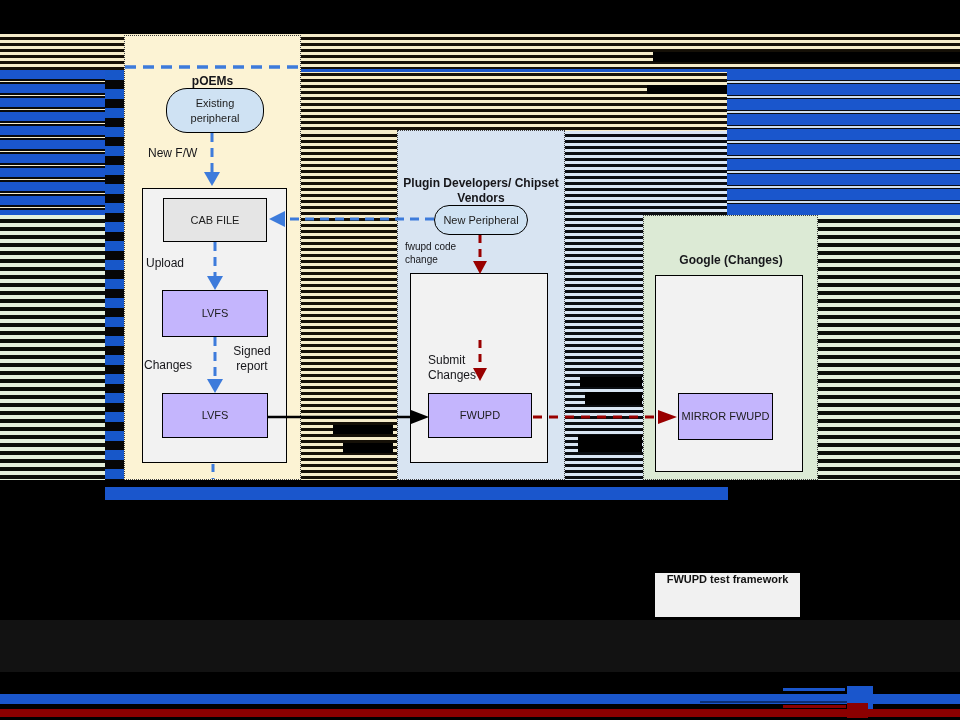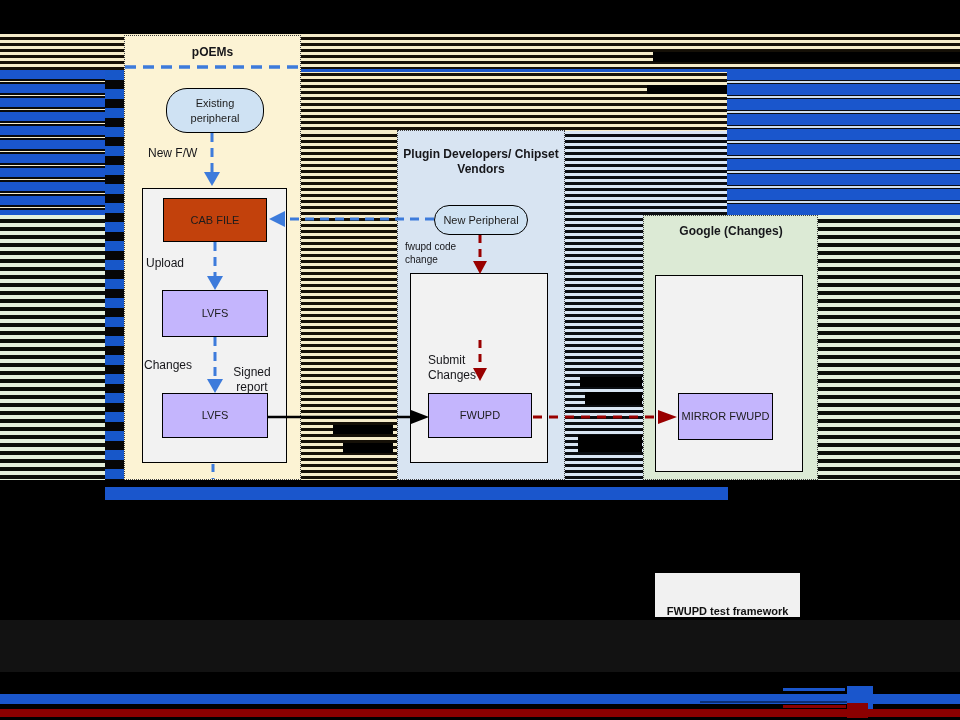--- a/index.html
+++ b/index.html
@@ -14,31 +14,31 @@
   .palegreen-stripes{background:repeating-linear-gradient(180deg,#e3efdb 0px,#e3efdb 4px,#0b0e09 4px,#0b0e09 8px);}
   .blueleft-stripes{background:repeating-linear-gradient(180deg,#1a56cc 0px,#1a56cc 9px,#0a0a0a 9px,#0a0a0a 11px,#f5ecca 11px,#f5ecca 12px,#0a0a0a 12px,#0a0a0a 14px);}
   .blueright-stripes{background:repeating-linear-gradient(180deg,#1a56cc 0px,#1a56cc 11px,#0a0d12 11px,#0a0d12 12px,#cfe0f0 12px,#cfe0f0 14px,#0a0d12 14px,#0a0d12 15px);}
   .bluedash-col{background:repeating-linear-gradient(180deg,#1757c9 0px,#1757c9 10px,#060606 10px,#060606 19px);}
   .black-blob{background:#000;}
   
   .panel{border:1px dotted #3e3e3e;box-sizing:border-box;z-index:2;}
   .panel-cream{background:#fcf3d4;}
   .panel-lblue{background:#d8e4f2;}
   .panel-pgreen{background:#dcead5;}
-  .panel-title{z-index:4;font-weight:bold;font-size:12px;color:#16161a;text-align:center;line-height:1.28;}
+  .panel-title{z-index:4;font-weight:bold;font-size:12px;color:#16161a;text-align:center;line-height:1.28;margin-top:29px;}
   .container-box{background:#f2f2f2;border:1px solid #000;box-sizing:border-box;z-index:3;}
   .node{border:1px solid #000;box-sizing:border-box;z-index:4;display:flex;align-items:center;justify-content:center;
         text-align:center;font-size:11px;color:#1c1c1c;line-height:1.3;}
-  .node-pink{background:#c2410c;}
+  .node-pink{background:#e5e5e5;}
   .node-green{background:#c4b5fd;text-align:right;}
   .node-blue{background:#cfe2f3;border-radius:21px;}
   .lbl{z-index:4;font-size:12px;color:#16161a;line-height:1.25;}
   .lbl-small{font-size:10px;}
   #arrow-layer{position:absolute;left:0;top:0;z-index:6;pointer-events:none;}
-  #test-framework-box{background:#f1f1f1;z-index:2;display:flex;align-items:flex-end;justify-content:center;
+  #test-framework-box{background:#f1f1f1;z-index:2;display:flex;align-items:flex-start;justify-content:center;
         font-weight:bold;font-size:11px;color:#111;}
   .z1{z-index:1;}.z2{z-index:2;}
 </style>
 </head>
 <body>
 
 <div id="stage">
 
   <div class="abs cream-stripes z1" style="left:0;top:34;width:960px;height:37px;top:34px;"></div>
   <div class="abs blueleft-stripes z1" style="left:0;top:70px;width:105px;height:145px;"></div>
@@ -82,21 +82,21 @@
   </div>
   <div class="abs node node-green" style="left:162px;top:290px;width:106px;height:47px;">
     <span>LVFS</span>
   </div>
   <div class="abs node node-green" style="left:162px;top:393px;width:106px;height:45px;">
     <span>LVFS</span>
   </div>
   <div class="abs lbl" style="left:148px;top:146px;">New F/W</div>
   <div class="abs lbl" style="left:146px;top:256px;">Upload</div>
   <div class="abs lbl" style="left:144px;top:358px;">Changes</div>
-  <div class="abs lbl" style="left:222px;top:365px;width:60px;text-align:center;">Signed report</div>
+  <div class="abs lbl" style="left:222px;top:344px;width:60px;text-align:center;">Signed report</div>
 
   <div class="abs panel panel-lblue" style="left:397px;top:130px;width:168px;height:350px;"></div>
   <div class="abs panel-title" style="left:397px;top:147px;width:168px;">Plugin Developers/ Chipset Vendors</div>
   <div class="abs node node-blue" style="left:434px;top:205px;width:94px;height:30px;">
     <span>New Peripheral</span>
   </div>
   <div class="abs container-box" style="left:410px;top:273px;width:138px;height:190px;"></div>
   <div class="abs node node-green" style="left:428px;top:393px;width:104px;height:45px;">
     <span>FWUPD</span>
   </div>

